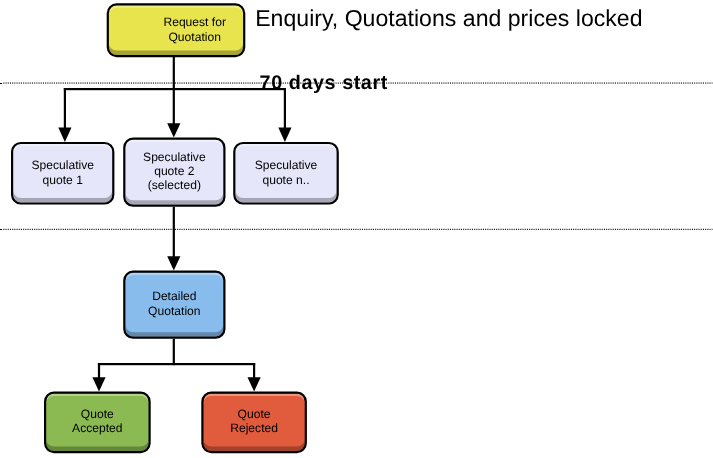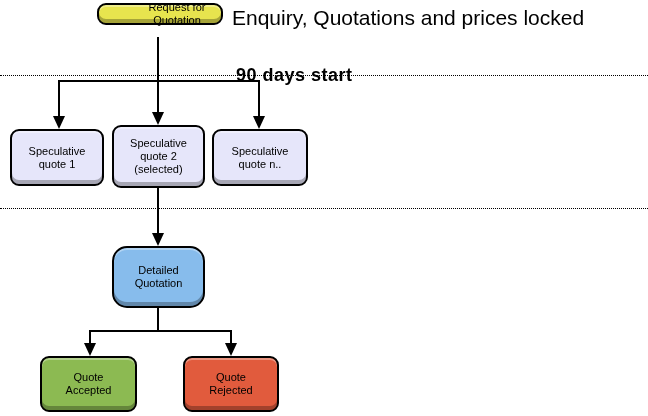--- a/index.html
+++ b/index.html
@@ -61,42 +61,42 @@
 
   <div class="line" style="left:157px; top:308px; width:2px; height:24px;"></div>
   <div class="line" style="left:89px;  top:330px; width:143px; height:2px;"></div>
 
   <div class="line" style="left:89px;  top:330px; width:2px; height:14px;"></div>
   <div class="arrowhead" style="left:84px;  top:343px;"></div>
 
   <div class="line" style="left:230px; top:330px; width:2px; height:14px;"></div>
   <div class="arrowhead" style="left:225px; top:343px;"></div>
 
-  <div class="node" style="left: 97px; top: 3px; width: 126px; height: 22px; background-color: rgb(231, 228, 78); padding-left: 34px;">Request for
+  <div class="node" style="left: 97px; top: 3px; width: 126px; height: 49px; background-color: rgb(231, 228, 78); padding-left: 34px;">Request for
 Quotation</div>
 
   <div class="node" style="left: 10px; top: 129px; width: 94px; height: 57px; background-color: rgb(230, 230, 250);">Speculative
 quote 1</div>
 
   <div class="node" style="left: 112px; top: 125px; width: 93px; height: 63px; background-color: rgb(230, 230, 250);">Speculative
 quote 2
 (selected)</div>
 
   <div class="node" style="left: 212px; top: 129px; width: 96px; height: 57px; background-color: rgb(230, 230, 250);">Speculative
 quote n..</div>
 
-  <div class="node" style="left: 112px; top: 246px; width: 93px; height: 62px; background-color: rgb(135, 188, 236); border-radius: 15px;">Detailed
+  <div class="node" style="left: 112px; top: 246px; width: 93px; height: 62px; background-color: rgb(135, 188, 236);">Detailed
 Quotation</div>
 
   <div class="node" style="left: 40px; top: 356px; width: 97px; height: 56px; background-color: rgb(140, 186, 82);">Quote
 Accepted</div>
 
   <div class="node" style="left: 183px; top: 356px; width: 96px; height: 56px; background-color: rgb(225, 91, 61);">Quote
 Rejected</div>
 
-  <div class="milestone-label" style="left:236px; top:65px;">90 days start</div>
+  <div class="milestone-label" style="left:236px; top:65px;">70 days start</div>
 
 
   <div class="annotation" style="left:232px; top:5px;">Enquiry, Quotations and prices locked</div>
 
 
 
 </div>
 
 </body></html>

